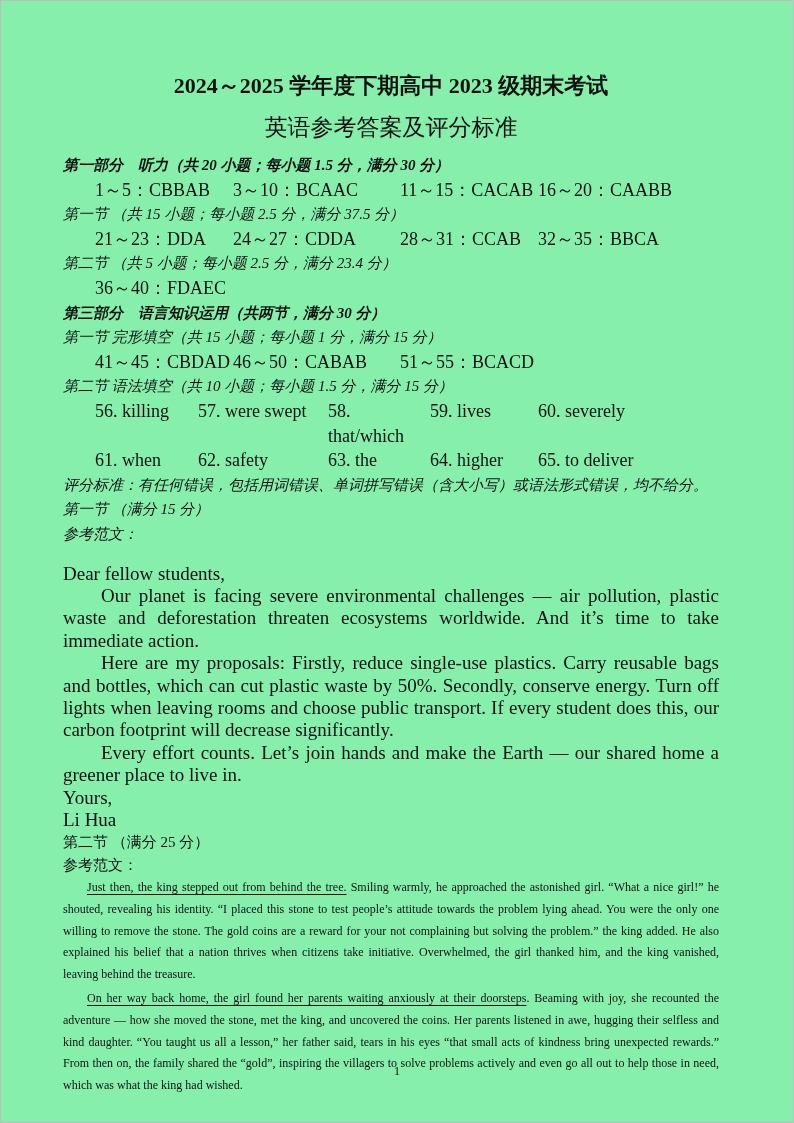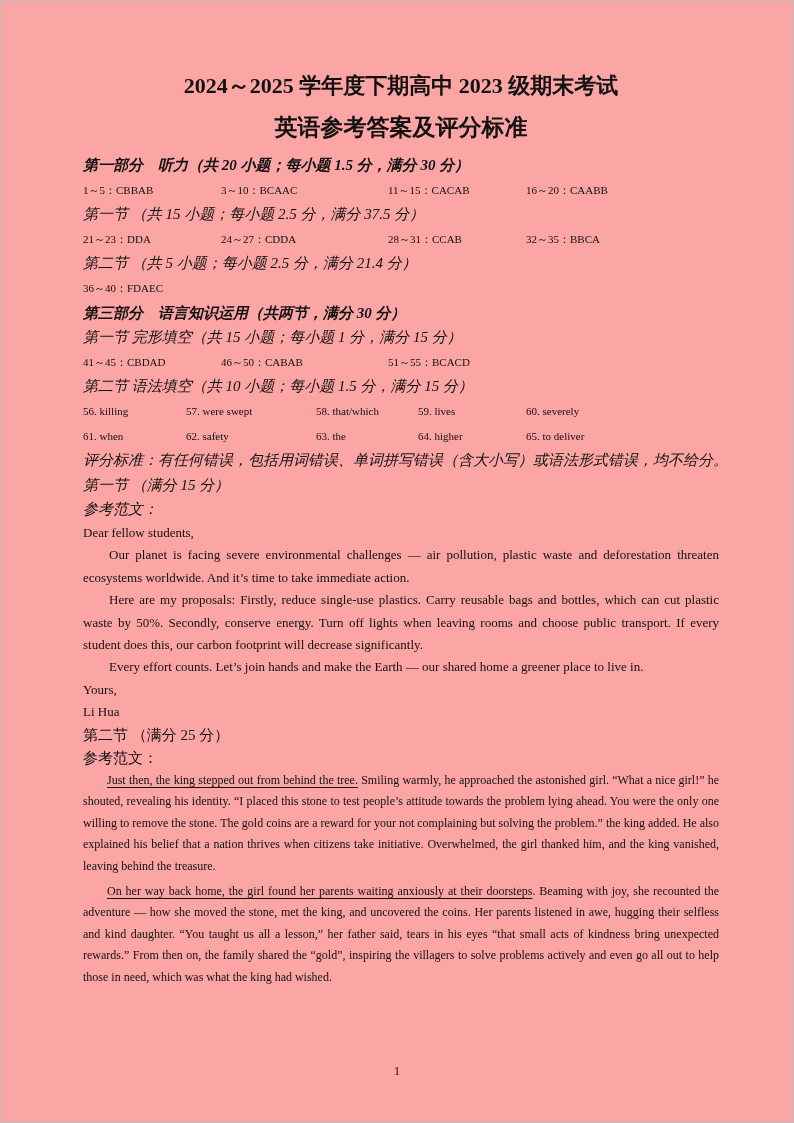--- a/index.html
+++ b/index.html
@@ -5,59 +5,61 @@
   html, body {
     margin: 0;
     padding: 0;
     background: #ffffff;
   }
   .page {
     position: relative;
     width: 794px;
     height: 1123px;
     box-sizing: border-box;
-    background: #fca5a5;
+    background: #86efac;
     border: 1px solid #bdbdbd;
-    padding: 70px 74px 0 82px;
+    padding: 70px 74px 0 62px;
     font-family: "Liberation Serif", "DejaVu Serif", serif;
     color: #111111;
     overflow: hidden;
   }
   .title {
     margin: 0 0 12px 0;
     text-align: center;
     font-size: 22px;
     line-height: 30px;
     font-weight: bold;
   }
   .subtitle {
     margin: 0 0 10px 0;
     text-align: center;
     font-size: 23px;
     line-height: 30px;
-    font-weight: bold;
+    font-weight: normal;
   }
   .ln {
     font-size: 15px;
     line-height: 24.6px;
     white-space: nowrap;
     font-style: italic;
   }
   .bold { font-weight: bold; }
   .ans-row {
     display: grid;
-    font-size: 11px;
+    font-size: 18px;
     line-height: 24.6px;
+    margin-left: 32px;
   }
   .cols4 { grid-template-columns: 138px 167px 138px 1fr; }
   .cols5 { grid-template-columns: 103px 130px 102px 108px 1fr; }
   .cols1 { grid-template-columns: 1fr; }
   .essay {
-    font-size: 13px;
+    font-size: 19px;
     line-height: 22.4px;
+    margin-top: 16px;
   }
   .essay p {
     margin: 0;
     text-align: justify;
   }
   .essay p.indent { text-indent: 2em; }
   .sec-label {
     font-size: 15px;
     line-height: 23px;
   }
@@ -104,21 +106,21 @@
     <span>16～20：CAABB</span>
   </div>
 
   <div class="ln">第一节 （共 15 小题；每小题 2.5 分，满分 37.5 分）</div>
   <div class="ans-row cols4">
     <span>21～23：DDA</span>
     <span>24～27：CDDA</span>
     <span>28～31：CCAB</span>
     <span>32～35：BBCA</span>
   </div>
-  <div class="ln">第二节 （共 5 小题；每小题 2.5 分，满分 21.4 分）</div>
+  <div class="ln">第二节 （共 5 小题；每小题 2.5 分，满分 23.4 分）</div>
   <div class="ans-row cols1">
     <span>36～40：FDAEC</span>
   </div>
 
   <div class="ln bold">第三部分　语言知识运用（共两节，满分 30 分）</div>
   <div class="ln">第一节 完形填空（共 15 小题；每小题 1 分，满分 15 分）</div>
   <div class="ans-row cols4">
     <span>41～45：CBDAD</span>
     <span>46～50：CABAB</span>
     <span>51～55：BCACD</span>

